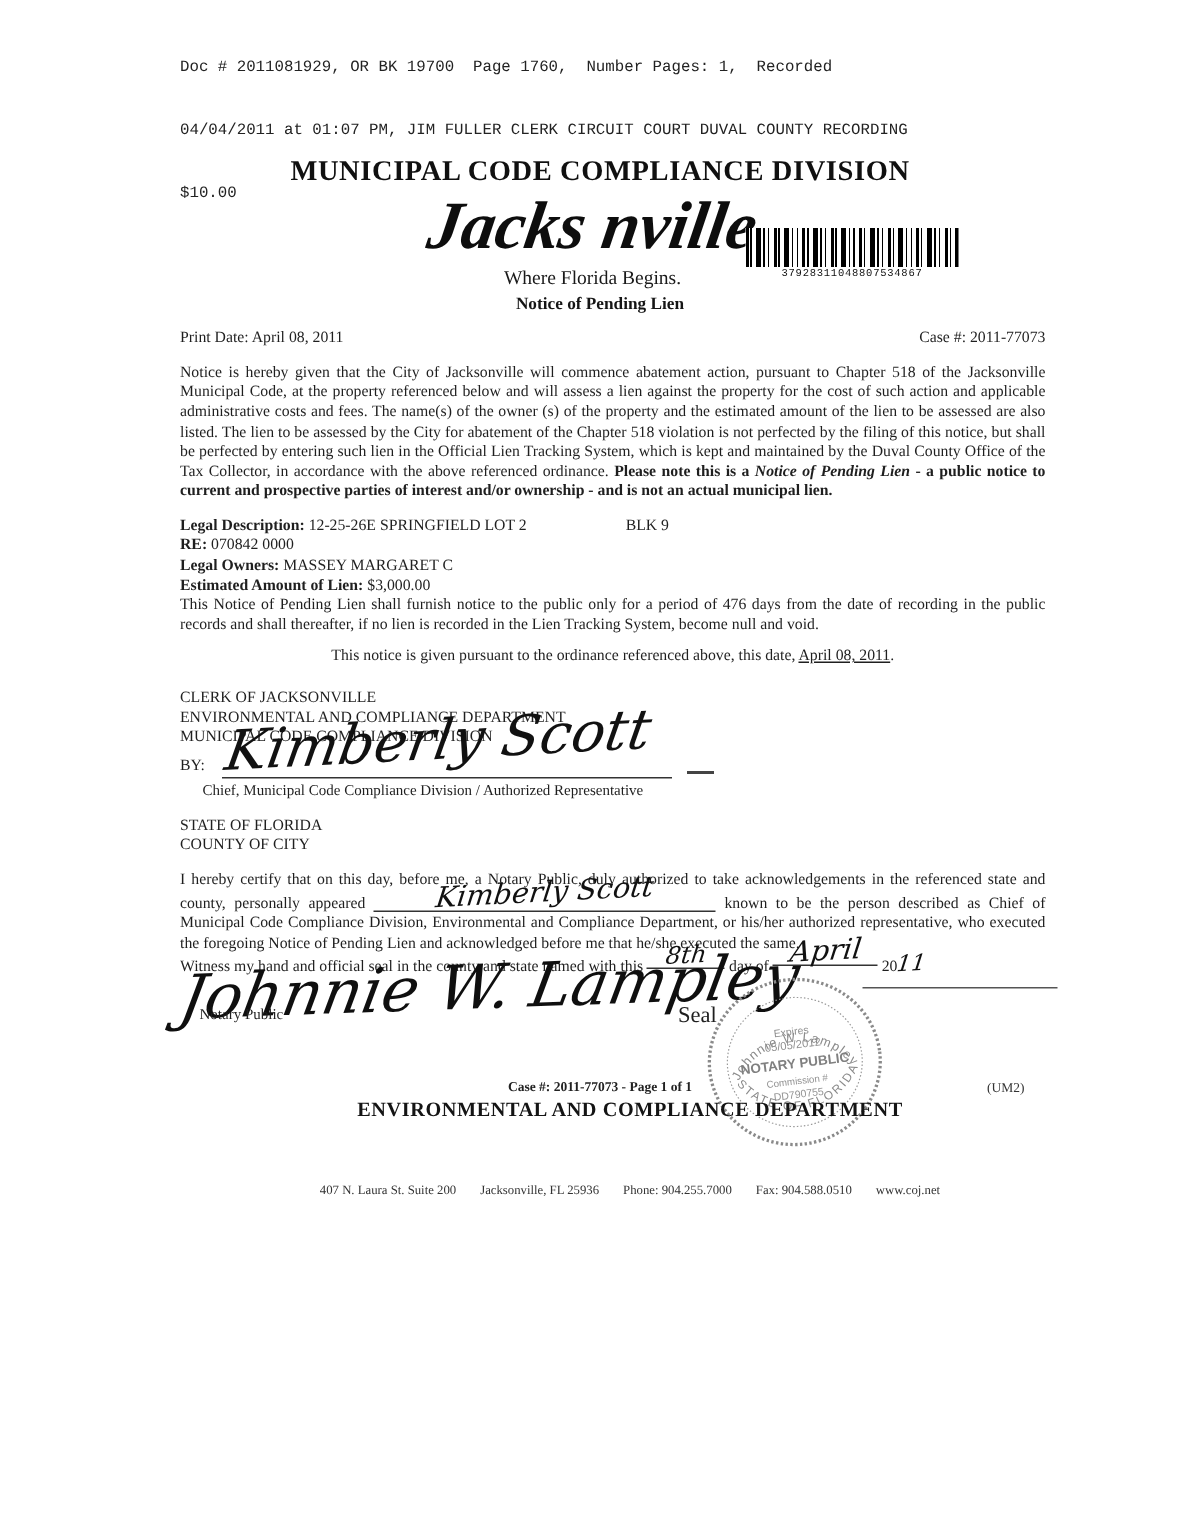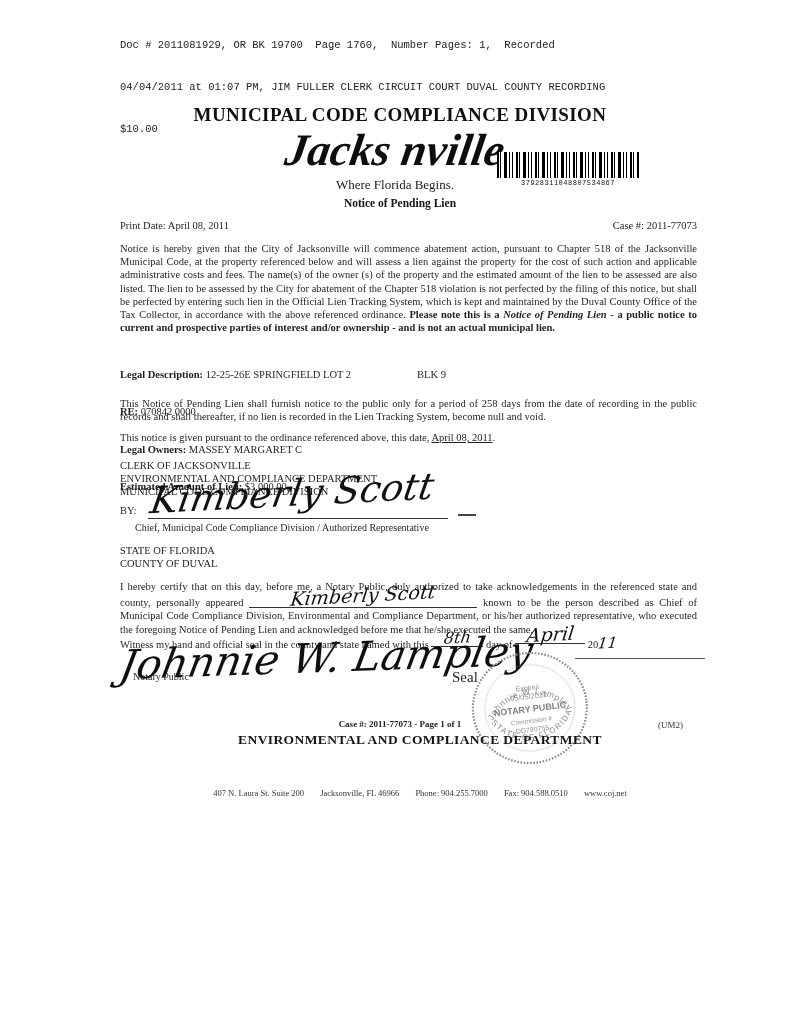--- a/index.html
+++ b/index.html
@@ -16,27 +16,27 @@
       repeating-linear-gradient(90deg,#000 0,#000 2px,#fff 2px,#fff 3px,#000 3px,#000 4px,#fff 4px,#fff 7px,#000 7px,#000 10px,#fff 10px,#fff 12px,#000 12px,#000 13px,#fff 13px,#fff 15px,#000 15px,#000 16px,#fff 16px,#fff 19px);
   }
   .barcode-number{left:497px;top:179px;width:142px;text-align:center;font-family:"Liberation Mono",monospace;font-size:7px;letter-spacing:.5px;color:#111;}
   .doc-title{left:100px;top:197px;width:600px;text-align:center;font-size:11.5px;font-weight:bold;color:#151515;}
   
   .meta-row{left:120px;top:220px;width:577px;display:flex;justify-content:space-between;font-size:10.5px;}
   
   .para{left:120px;top:0;width:577px;font-size:10.5px;line-height:13.2px;text-align:justify;}
   .p1{top:242px;}
   .p365{top:397px;}
-  .ppursuant{top:431px;text-align:left;}
+  .ppursuant{top:431px;text-align:center;}
   .bold{font-weight:bold;}
   .bi{font-weight:bold;font-style:italic;}
   .u{text-decoration:underline;}
   
   .legal{left:120px;top:344px;width:577px;font-size:10.5px;line-height:13.4px;}
-  .legal .row{white-space:nowrap;margin-top:24px;}
+  .legal .row{white-space:nowrap;}
   .blk{margin-left:66px;}
   
   .cityblock{left:120px;top:459px;width:480px;font-size:10.5px;line-height:13.2px;}
   .by-row{left:120px;top:505px;width:360px;font-size:10.5px;}
   .by-line{position:absolute;left:28px;top:13px;width:300px;border-bottom:1px solid #333;}
   .by-dash{position:absolute;left:338px;top:9px;width:18px;border-bottom:2px solid #444;}
   .sig-kimberly{left:152px;top:472px;font-size:37px;color:#111;transform:skewX(-12deg) rotate(-3deg);font-style:italic;font-family:"DejaVu Serif",serif;white-space:nowrap;}
   .chief-line{left:135px;top:522px;font-size:10px;}
   .stateblock{left:120px;top:544px;width:300px;font-size:10.5px;line-height:13.2px;}
   
@@ -99,42 +99,42 @@
       <span class="bold">RE:</span><span> 070842 0000</span>
     </div>
     <div class="row">
       <span class="bold">Legal Owners:</span><span> MASSEY MARGARET C</span>
     </div>
     <div class="row">
       <span class="bold">Estimated Amount of Lien:</span><span> $3,000.00</span>
     </div>
   </div>
 
-  <div class="abs para p365">This Notice of Pending Lien shall furnish notice to the public only for a period of 258 days from the date of recording in the public records and shall thereafter, if no lien is recorded in the Lien Tracking System, become null and void.</div>
+  <div class="abs para p365">This Notice of Pending Lien shall furnish notice to the public only for a period of 476 days from the date of recording in the public records and shall thereafter, if no lien is recorded in the Lien Tracking System, become null and void.</div>
 
   <div class="abs para ppursuant">
     <span>This notice is given pursuant to the ordinance referenced above, this date, </span><span class="u">April 08, 2011</span><span>.</span>
   </div>
 
   <div class="abs cityblock">
     <div>CLERK OF JACKSONVILLE</div>
     <div>ENVIRONMENTAL AND COMPLIANCE DEPARTMENT</div>
     <div>MUNICIPAL CODE COMPLIANCE DIVISION</div>
   </div>
   <div class="abs sig-kimberly">Kimberly Scott</div>
   <div class="abs by-row">
     <span>BY:</span>
     <span class="by-line"></span>
     <span class="by-dash"></span>
   </div>
   <div class="abs chief-line">Chief, Municipal Code Compliance Division / Authorized Representative</div>
 
   <div class="abs stateblock">
     <div>STATE OF FLORIDA</div>
-    <div>COUNTY OF DUVAL</div>
+    <div>COUNTY OF CITY</div>
   </div>
 
   <div class="abs para cert">
     <span>I hereby certify that on this day, before me, a Notary Public, duly authorized to take acknowledgements in the referenced state and county, personally appeared </span><span class="cert-name"><span class="hw">Kimberly Scott</span></span><span> known to be the person described as Chief of Municipal Code Compliance Division, Environmental and Compliance Department, or his/her authorized representative, who executed the foregoing Notice of Pending Lien and acknowledged before me that he/she executed the same.</span>
   </div>
 
   <div class="abs witness">
     <span>Witness my hand and official seal in the county and state named with this</span>
     <span class="w-day"><span class="hw">8th</span></span>
     <span>day of</span>
@@ -167,19 +167,19 @@
       <text x="78" y="75" text-anchor="middle" font-family="Liberation Sans, sans-serif" font-size="6.5" fill="#939393">Commission #</text>
       <text x="78" y="84" text-anchor="middle" font-family="Liberation Sans, sans-serif" font-size="7" fill="#939393">DD790755</text>
     </svg>
   </div>
 
   <div class="abs foot-case">Case #: 2011-77073 - Page 1 of 1</div>
   <div class="abs um">(UM2)</div>
   <div class="abs foot-dept">ENVIRONMENTAL AND COMPLIANCE DEPARTMENT</div>
   <div class="abs foot-addr">
     <span>407 N. Laura St. Suite 200</span>
-    <span>Jacksonville, FL 46966</span>
+    <span>Jacksonville, FL 25936</span>
     <span>Phone: 904.255.7000</span>
     <span>Fax: 904.588.0510</span>
     <span>www.coj.net</span>
   </div>
 
 </div>
 
 </body></html>

